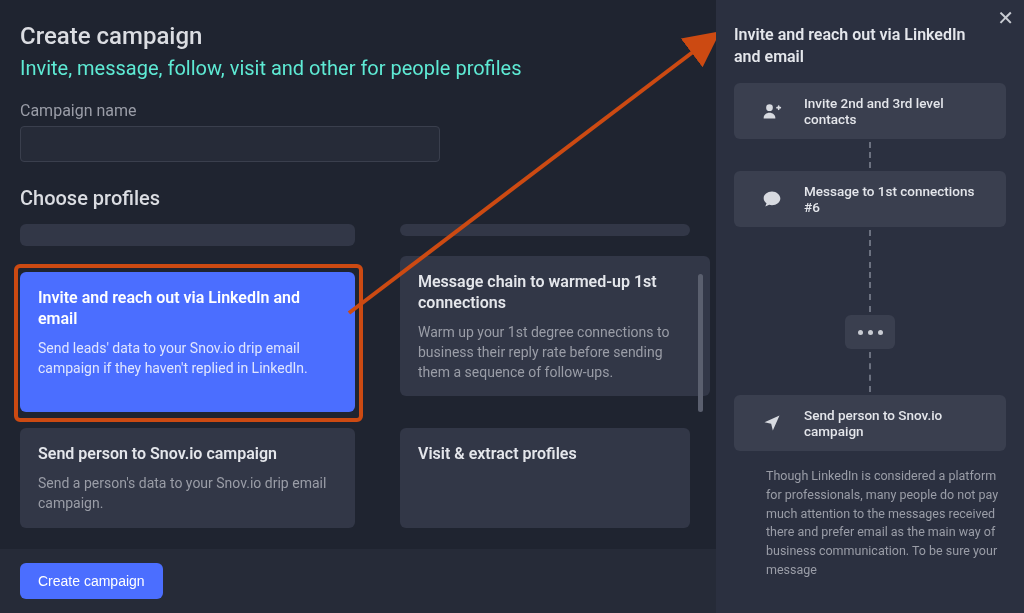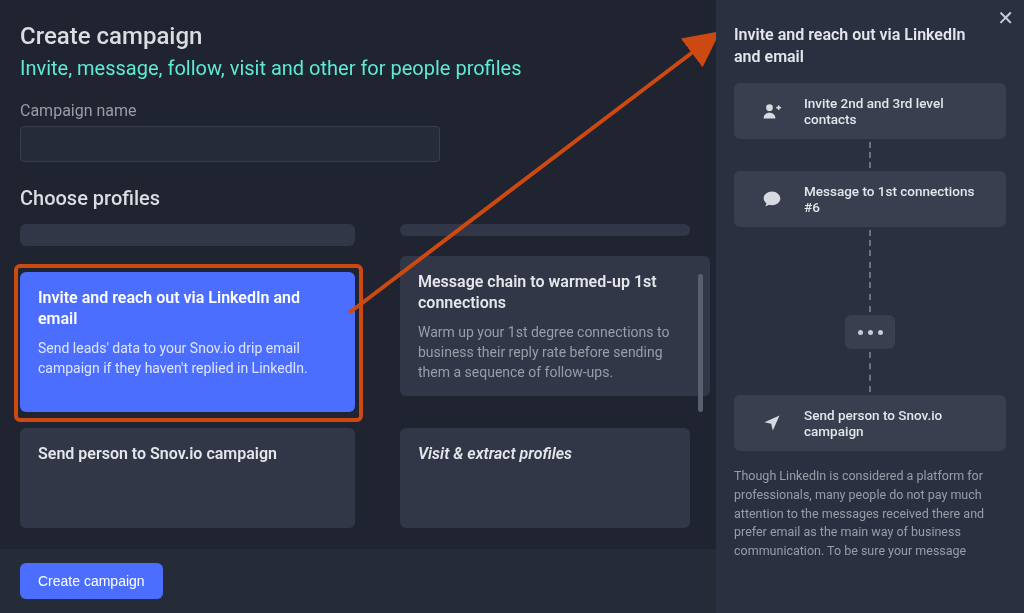--- a/index.html
+++ b/index.html
@@ -178,20 +178,21 @@
   .more-pill span {
     width: 5px; height: 5px;
     border-radius: 50%;
     background: #c9ccd3;
   }
   .panel-body {
     font-size: 12.5px;
     color: #9a9da7;
     line-height: 1.5;
     margin-top: 16px;
+    margin-left: 32px;
   }
   .scroll-thumb {
     position: absolute;
     width: 5px;
     background: #5a5f6e;
     border-radius: 3px;
   }
   .arrow-svg {
     position: absolute;
     pointer-events: none;
@@ -223,23 +224,24 @@
 
     <div class="highlight-box" style="left:-6px; top:40px; width:349px; height:158px;"></div>
 
     <div class="card" style="left:380px; top:32px; width:310px; height:140px;">
       <div class="card-title">Message chain to warmed-up 1st connections</div>
       <div class="card-desc">Warm up your 1st degree connections to business their reply rate before sending them a sequence of follow-ups.</div>
     </div>
 
     <div class="card" style="left:0; top:204px; width:335px; height:100px;">
       <div class="card-title">Send person to Snov.io campaign</div>
-    </div>
-
-    <div class="card" style="left:380px; top:204px; width:290px; height:100px;font-style:italic;">
+      <div class="card-desc">Send a person's data to your Snov.io drip email campaign.</div>
+    </div>
+
+    <div class="card" style="left:380px; top:204px; width:290px; height:100px;">
       <div class="card-title">Visit &amp; extract profiles</div>
     </div>
 
     <div class="scroll-thumb" style="left:678px; top:50px; height:138px;"></div>
   </div>
 
   
   <svg class="arrow-svg" style="left:0; top:0;" width="716" height="400">
     <defs>
       <marker id="arrhead" markerWidth="9" markerHeight="9" refX="7" refY="4.5" orient="auto">

